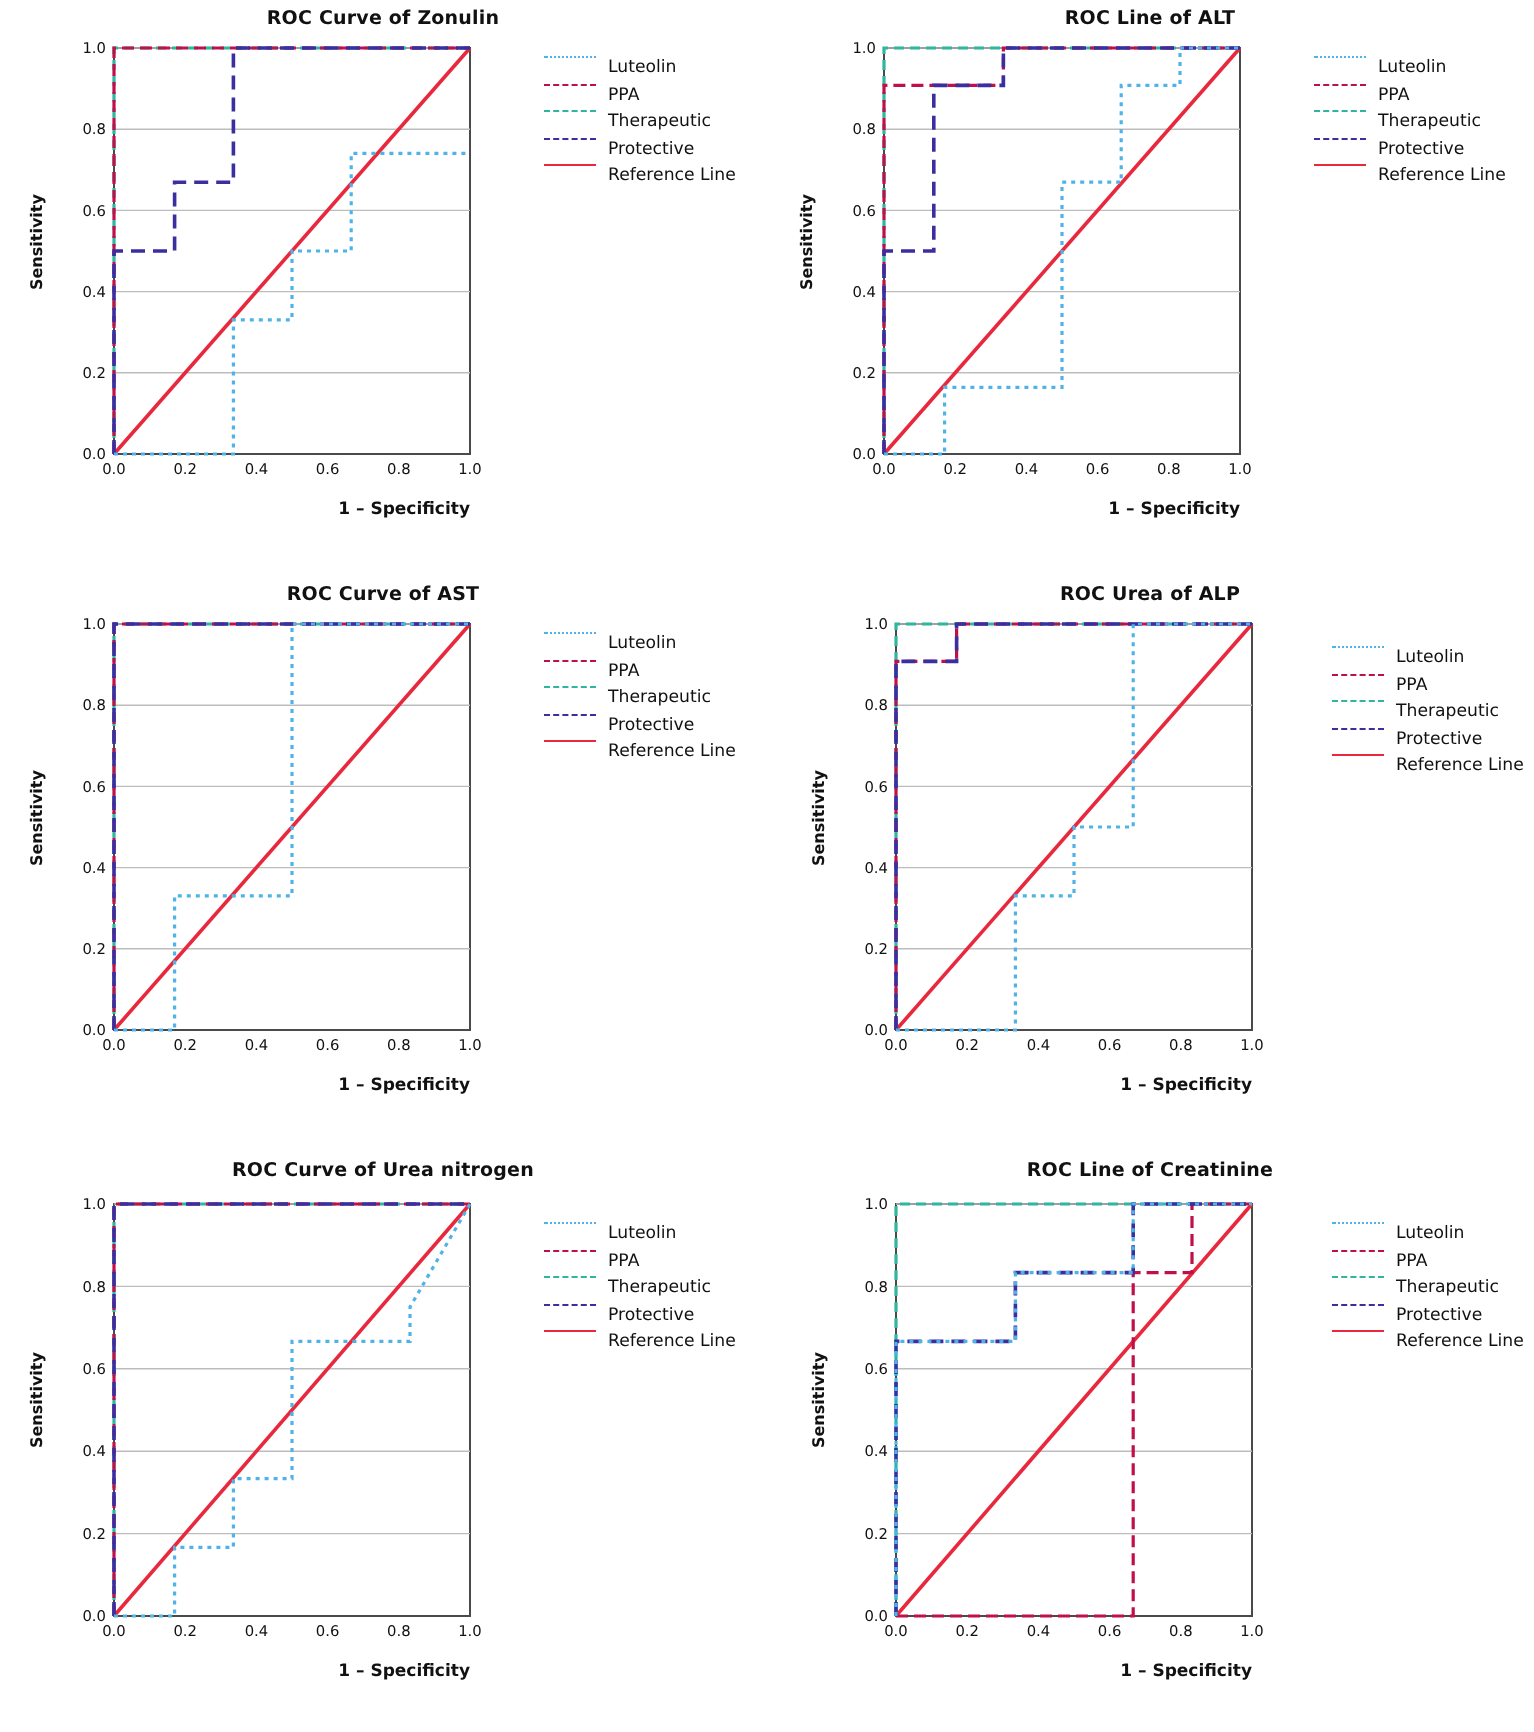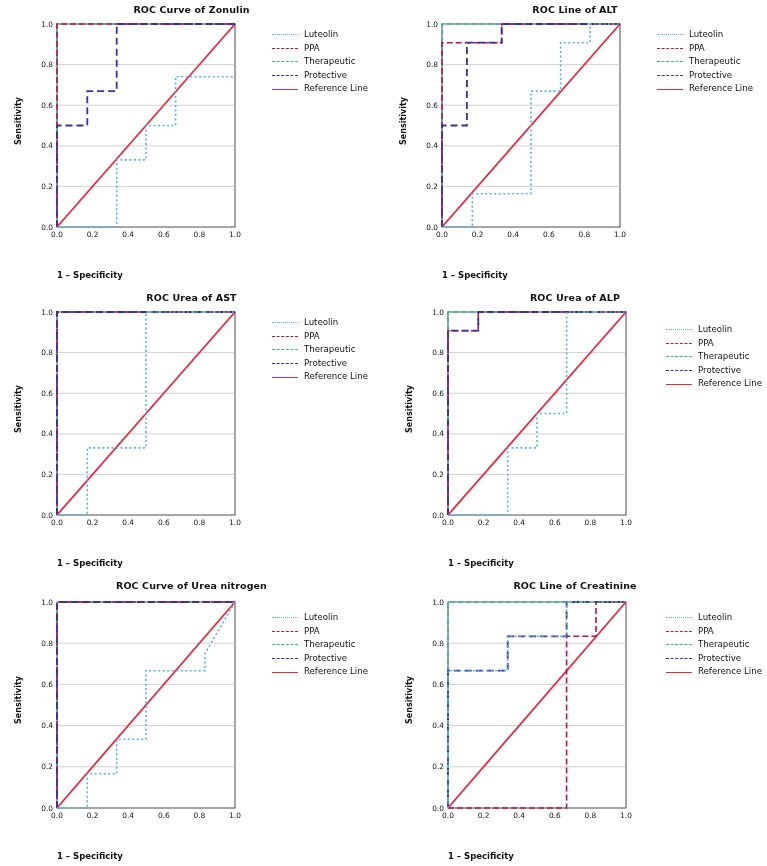--- a/index.html
+++ b/index.html
@@ -47,32 +47,31 @@
     transform: rotate(-90deg);
     transform-origin: left top;
     white-space: nowrap;
   }
   .axis-x-label {
     position: absolute;
     font-size: 8.5px;
     font-weight: bold;
     color: #111;
     white-space: nowrap;
-    text-align: left;
-    margin-top: 20px;
+    text-align: right;
   }
   .legend {
     position: absolute;
     font-size: 8.6px;
     color: #111;
     line-height: 13.6px;
   }
   .legend-row {
     display: flex;
-    align-items: center;
+    align-items: flex-start;
     height: 13.6px;
     white-space: nowrap;
   }
   .legend-swatch {
     width: 26px;
     height: 0;
     margin-right: 6px;
     flex: 0 0 26px;
     border-top-width: 1.6px;
     border-top-style: solid;
@@ -212,21 +211,21 @@
         <span class="legend-label">Protective</span>
       </div>
       <div class="legend-row">
         <span class="legend-swatch" style="border-top-color:#e8283c; border-top-style:solid;"></span>
         <span class="legend-label">Reference Line</span>
       </div>
     </div>
   </div>
 
   <div class="panel">
-    <div class="chart-title">ROC Urea of AST</div>
+    <div class="chart-title">ROC Curve of AST</div>
     <div class="plot-wrap" style="left:30px; top:18px;">
       <svg width="215" height="225" viewBox="0 0 215 225">
         <g>
           <rect x="27" y="6" width="178" height="203" fill="#ffffff" stroke="#4a4a4a" stroke-width="1"></rect>
           <line x1="27" y1="168.4" x2="205" y2="168.4" stroke="#bdbdbd" stroke-width="0.7"></line>
           <line x1="27" y1="127.8" x2="205" y2="127.8" stroke="#bdbdbd" stroke-width="0.7"></line>
           <line x1="27" y1="87.2" x2="205" y2="87.2" stroke="#bdbdbd" stroke-width="0.7"></line>
           <line x1="27" y1="46.6" x2="205" y2="46.6" stroke="#bdbdbd" stroke-width="0.7"></line>
           <line x1="27" y1="6" x2="205" y2="6" stroke="#bdbdbd" stroke-width="0.7"></line>
         </g>

